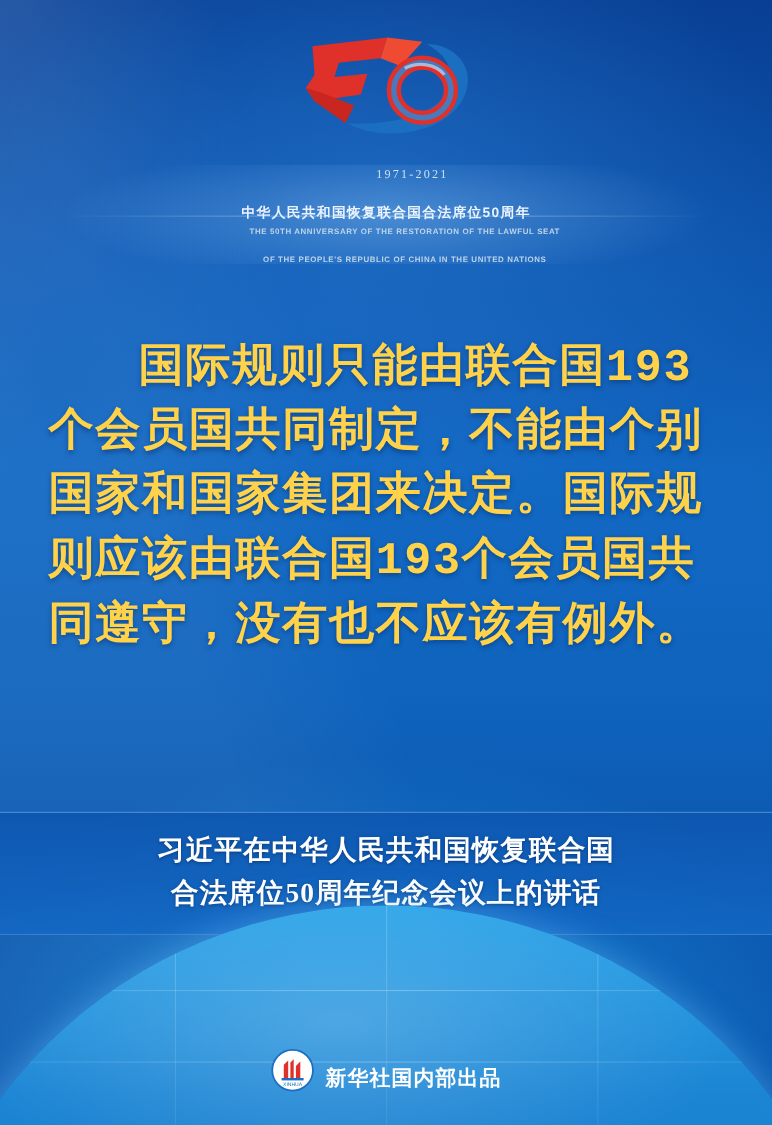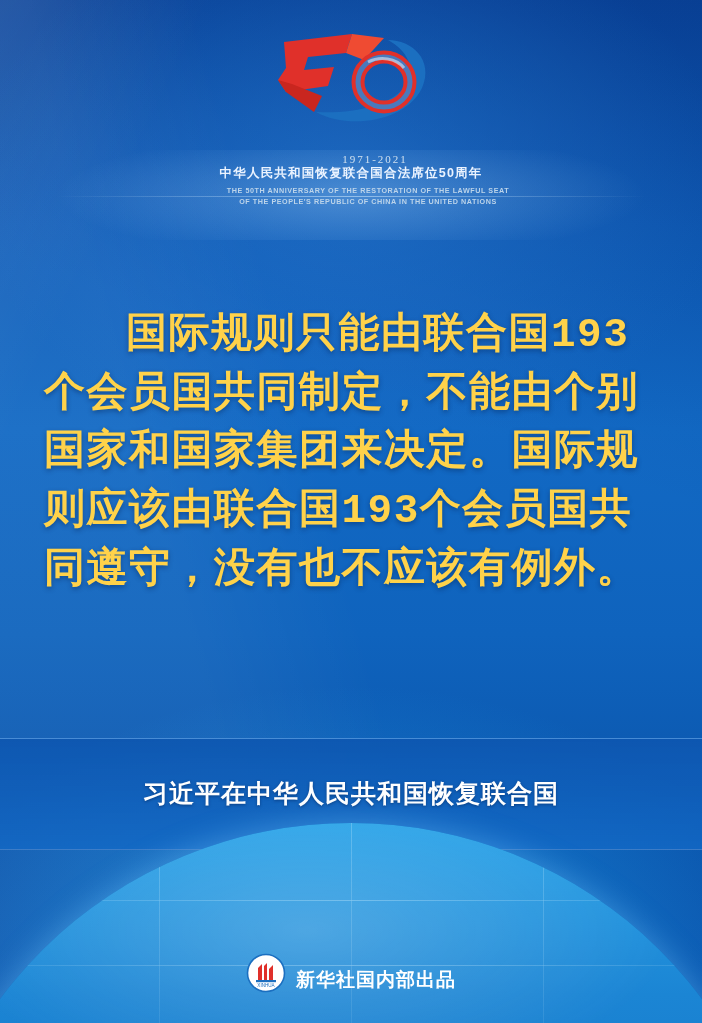--- a/index.html
+++ b/index.html
@@ -62,35 +62,35 @@
   }
   .emblem-years {
     margin-top: 22px;
     font-size: 11px;
     letter-spacing: 2px;
     color: #cfe0ef;
     font-family: "Liberation Serif", serif;
     padding-left: 48px;
   }
   .emblem-cn {
-    margin-top: 0;
+    margin-top: 20px;
     font-size: 12.5px;
     letter-spacing: 1.2px;
     color: #eaf3ff;
     font-weight: bold;
   }
   .emblem-en1, .emblem-en2 {
     font-size: 7.2px;
     letter-spacing: 0.55px;
     color: #bcd4ea;
     margin-top: 4px;
     font-weight: bold;
     padding-left: 34px;
   }
-  .emblem-en2 { margin-top: 2px; }
+  .emblem-en2 { margin-top: 16px; }
 
   
   .quote {
     position: absolute;
     top: 306px;
     left: 44px;
     right: 40px;
     color: #ffd24a;
     font-family: Liberation Mono, monospace;
     font-weight: bold;
@@ -212,20 +212,21 @@
     <div class="emblem-en1">THE 50TH ANNIVERSARY OF THE RESTORATION OF THE LAWFUL SEAT</div>
     <div class="emblem-en2">OF THE PEOPLE'S REPUBLIC OF CHINA IN THE UNITED NATIONS</div>
   </div>
 
   <div class="hairline"></div>
 
   <div class="quote">国际规则只能由联合国193个会员国共同制定，不能由个别国家和国家集团来决定。国际规则应该由联合国193个会员国共同遵守，没有也不应该有例外。</div>
 
   <div class="caption-band">
     <div class="caption-line">习近平在中华人民共和国恢复联合国</div>
+    <div class="caption-line">合法席位50周年纪念会议上的讲话</div>
   </div>
 
   <div class="globe">
     <div class="globe-lines">
       <i></i>
         <i></i>
       <div class="globe-mer" style="left:28%;"></div>
       <div class="globe-mer" style="left:50%;"></div>
       <div class="globe-mer" style="left:72%;"></div>
     </div>

